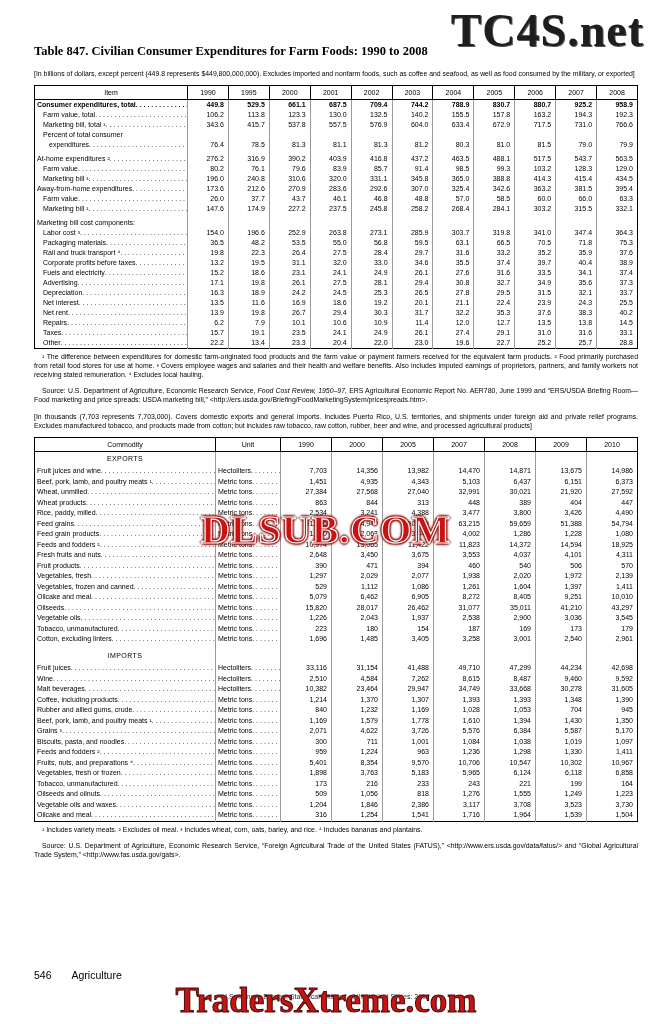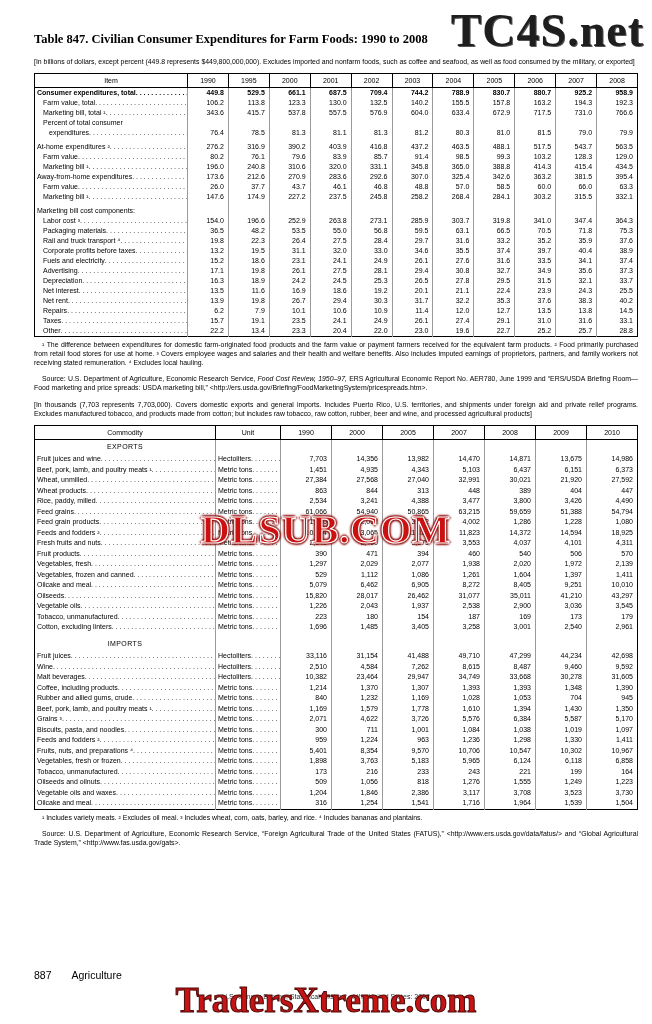--- a/index.html
+++ b/index.html
@@ -1,21 +1,21 @@
 <!DOCTYPE html>
 <html><head>
 <meta charset="utf-8">
 <style>
   html,body{margin:0;padding:0}
   body{width:652px;height:1024px;position:relative;overflow:hidden;background:#ffffff;
        font-family:"Liberation Sans",sans-serif;color:#000}
   .content{position:absolute;left:34px;top:0;width:604px}
 
   .t-title{font-family:"Liberation Serif",serif;font-weight:700;font-size:12.5px;line-height:1.18;color:#000}
-  #title-847{margin-top:32px}
+  #title-847{margin-top:44px}
   #title-848{margin-top:32px}
   .t-title span{display:block}
 
   .t-note{font-size:6.9px;line-height:1.32;margin-top:4px;text-align:justify}
 
   table{width:100%;border-collapse:collapse;table-layout:fixed;margin-top:5px;border:1px solid #000}
   th{border:1px solid #000;font-weight:400;font-size:7px;padding:3px 1px;text-align:center;vertical-align:middle;background:#fff}
   td{font-size:7px;line-height:10px;vertical-align:bottom;border-left:1px solid #9a9a9a;padding:0 0 0 2px;overflow:hidden}
   td:first-child{border-left:none}
   .c-val{text-align:right;padding-right:4px}
@@ -1292,15 +1292,15 @@
         </tr>
       </tbody>
   </table>
 
   <p class="t-foot">¹ Includes variety meats. ² Excludes oil meal. ³ Includes wheat, corn, oats, barley, and rice. ⁴ Includes bananas and plantains.</p>
   <p class="t-src">Source: U.S. Department of Agriculture, Economic Research Service, “Foreign Agricultural Trade of the United States (FATUS),” &lt;http://www.ers.usda.gov/data/fatus/&gt; and “Global Agricultural Trade System,” &lt;http://www.fas.usda.gov/gats&gt;.</p>
 
 </div>
 
 <div class="page-footer">
-  <span class="num">887</span><span>Agriculture</span>
+  <span class="num">546</span><span>Agriculture</span>
 </div>
 <div class="census">U.S. Census Bureau, Statistical Abstract of the United States: 2012</div>
 
 </body></html>

